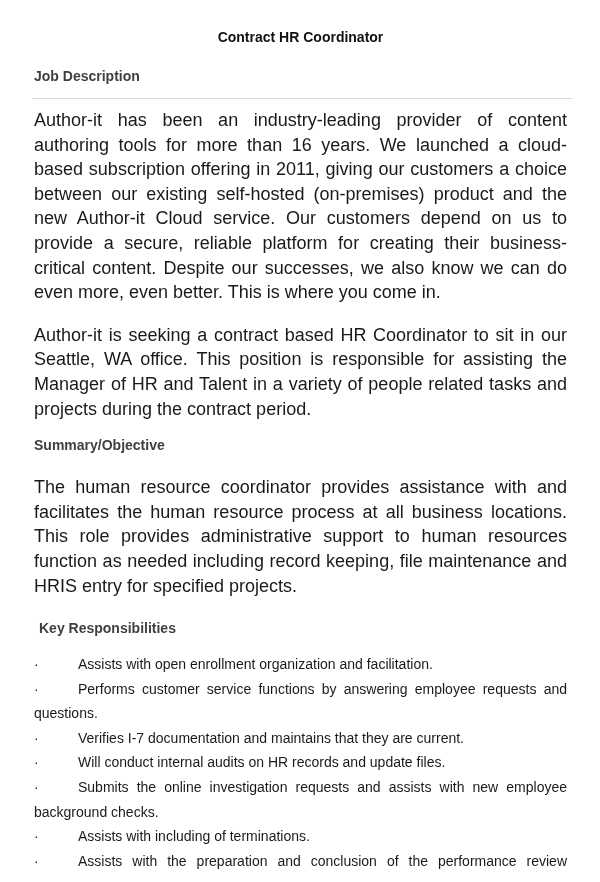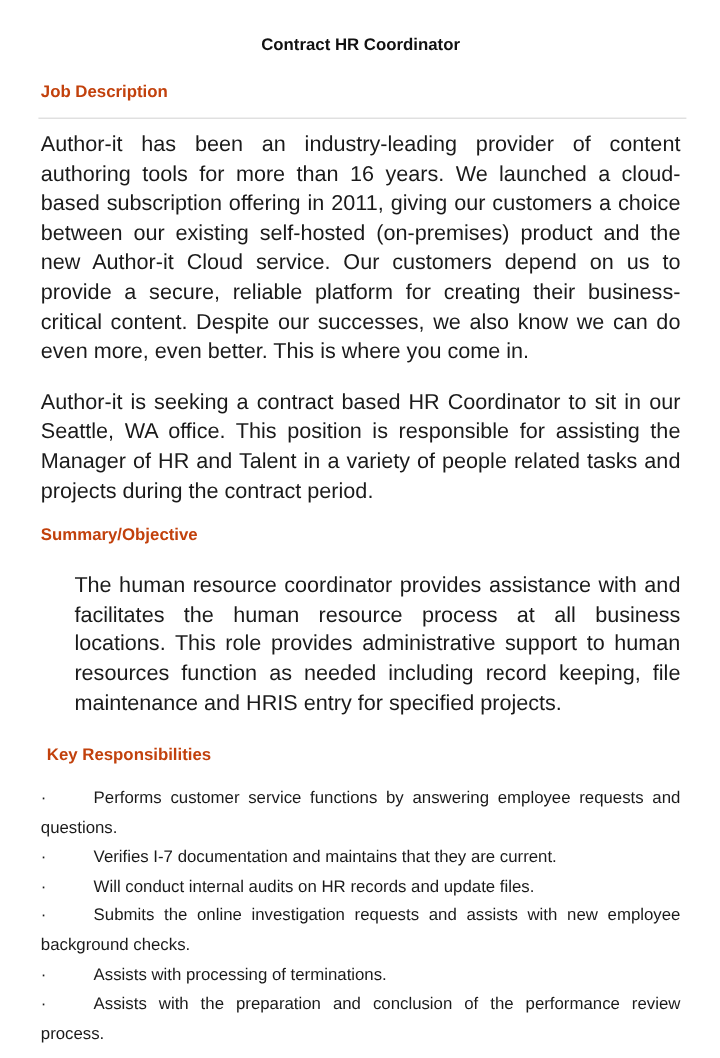--- a/index.html
+++ b/index.html
@@ -29,41 +29,41 @@
     font-weight: bold;
     line-height: 17px;
     text-align: center;
     color: #111111;
   }
   .heading {
     margin: 0;
     font-size: 14px;
     font-weight: bold;
     line-height: 17px;
-    color: #c2410c;
+    color: #404040;
   }
   .h-jobdesc { margin-top: 22px; }
   .h-summary { margin-top: 16px; }
   .h-keyresp { margin-top: 22px; padding-left: 5px; }
   .rule {
     border: none;
     border-top: 1px solid #d9d9d9;
     height: 0;
     margin: 13px -5px 0 -2px;
   }
   .para {
     margin: 0;
     font-size: 18px;
     line-height: 24.6px;
     text-align: justify;
     text-justify: inter-word;
   }
   .p-intro { margin-top: 9px; }
   .p-position { margin-top: 18px; }
-  .p-summary { margin-top: 21px; margin-left: 28px; }
+  .p-summary { margin-top: 21px; }
   .bullet-list { margin-top: 15px; }
   .bullet-item {
     margin: 0;
     font-size: 14px;
     line-height: 24.6px;
     text-align: justify;
     text-justify: inter-word;
   }
   .bullet-dot {
     display: inline-block;
@@ -86,21 +86,22 @@
 
   <p class="para p-position">Author-it is seeking a contract based HR Coordinator to sit in our Seattle, WA office. This position is responsible for assisting the Manager of HR and Talent in a variety of people related tasks and projects during the contract period.</p>
 
   <h2 class="heading h-summary">Summary/Objective</h2>
 
   <p class="para p-summary">The human resource coordinator provides assistance with and facilitates the human resource process at all business locations.  This role provides administrative support to human resources function as needed including record keeping, file maintenance and HRIS entry for specified projects.</p>
 
   <h2 class="heading h-keyresp">Key Responsibilities</h2>
 
   <div class="bullet-list">
+    <p class="bullet-item"><span class="bullet-dot">·</span><span>Assists with open enrollment organization and facilitation.</span></p>
     <p class="bullet-item"><span class="bullet-dot">·</span><span>Performs customer service functions by answering employee requests and questions.</span></p>
     <p class="bullet-item"><span class="bullet-dot">·</span><span>Verifies I-7 documentation and maintains that they are current.</span></p>
     <p class="bullet-item"><span class="bullet-dot">·</span><span>Will conduct internal audits on HR records and update files.</span></p>
     <p class="bullet-item"><span class="bullet-dot">·</span><span>Submits the online investigation requests and assists with new employee background checks.</span></p>
-    <p class="bullet-item"><span class="bullet-dot">·</span><span>Assists with processing of terminations.</span></p>
+    <p class="bullet-item"><span class="bullet-dot">·</span><span>Assists with including of terminations.</span></p>
     <p class="bullet-item"><span class="bullet-dot">·</span><span>Assists with the preparation and conclusion of the performance review process.</span></p>
   </div>
 
 </div>
 
 </body></html>

